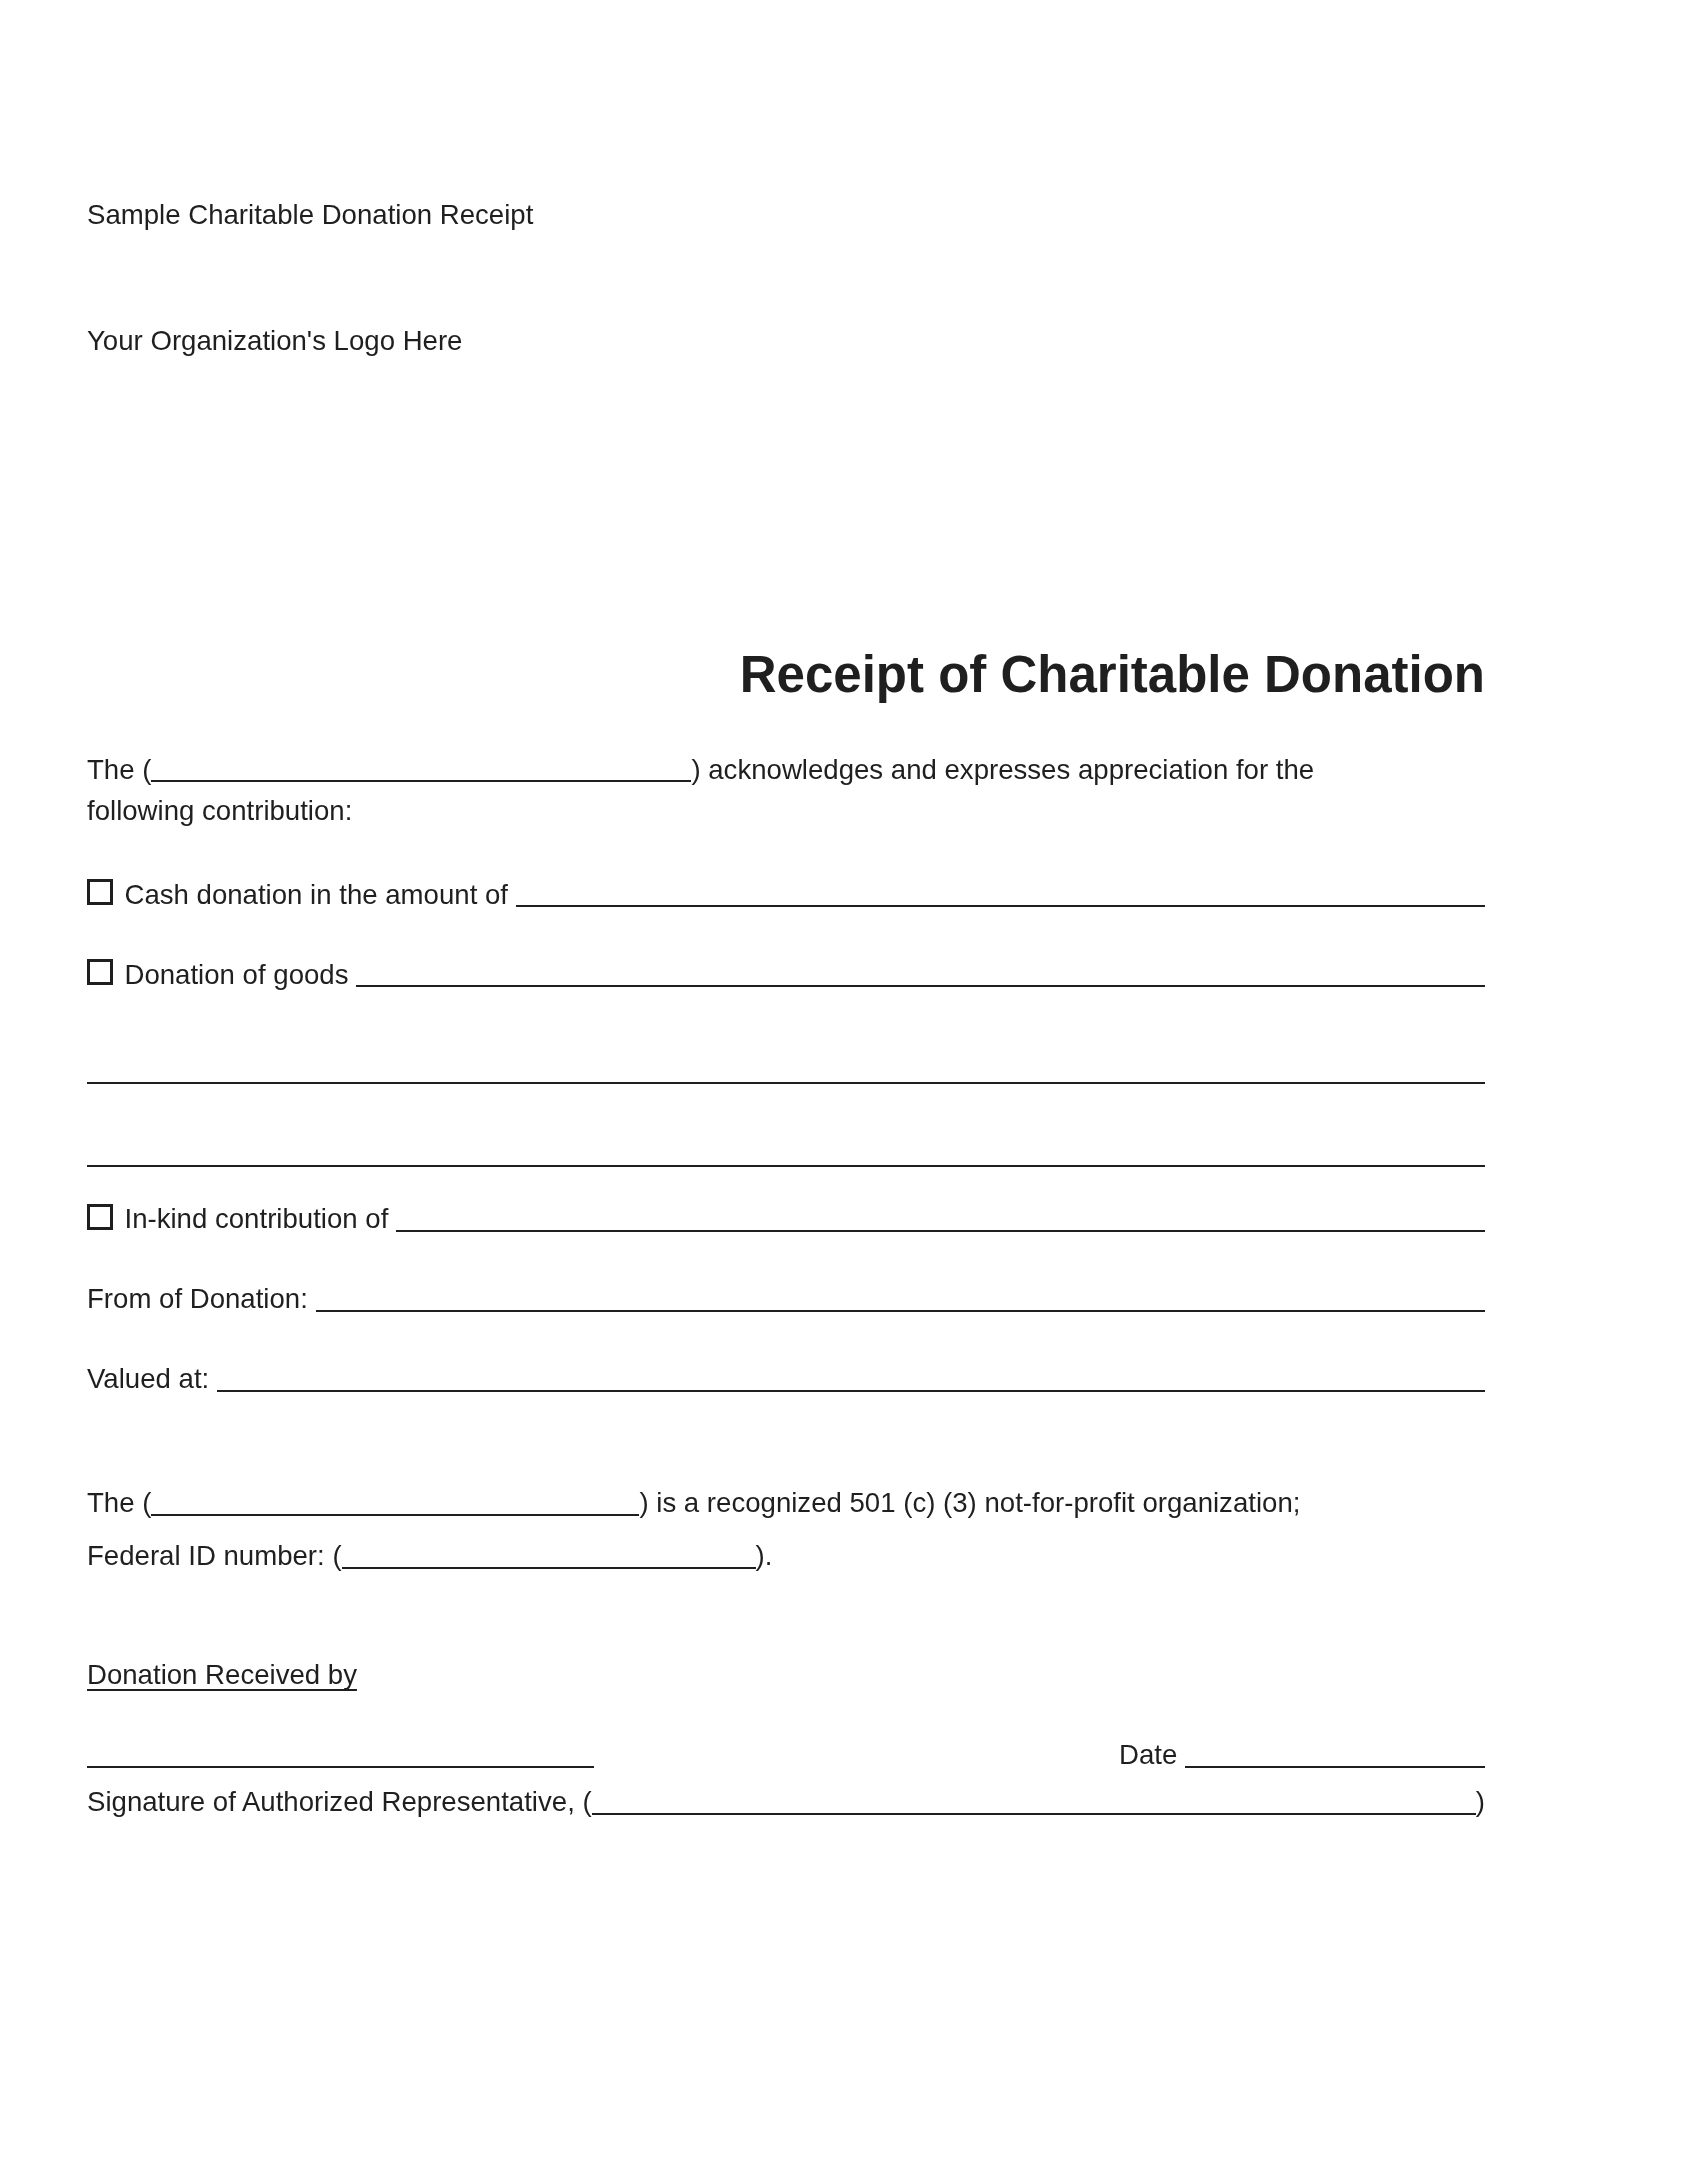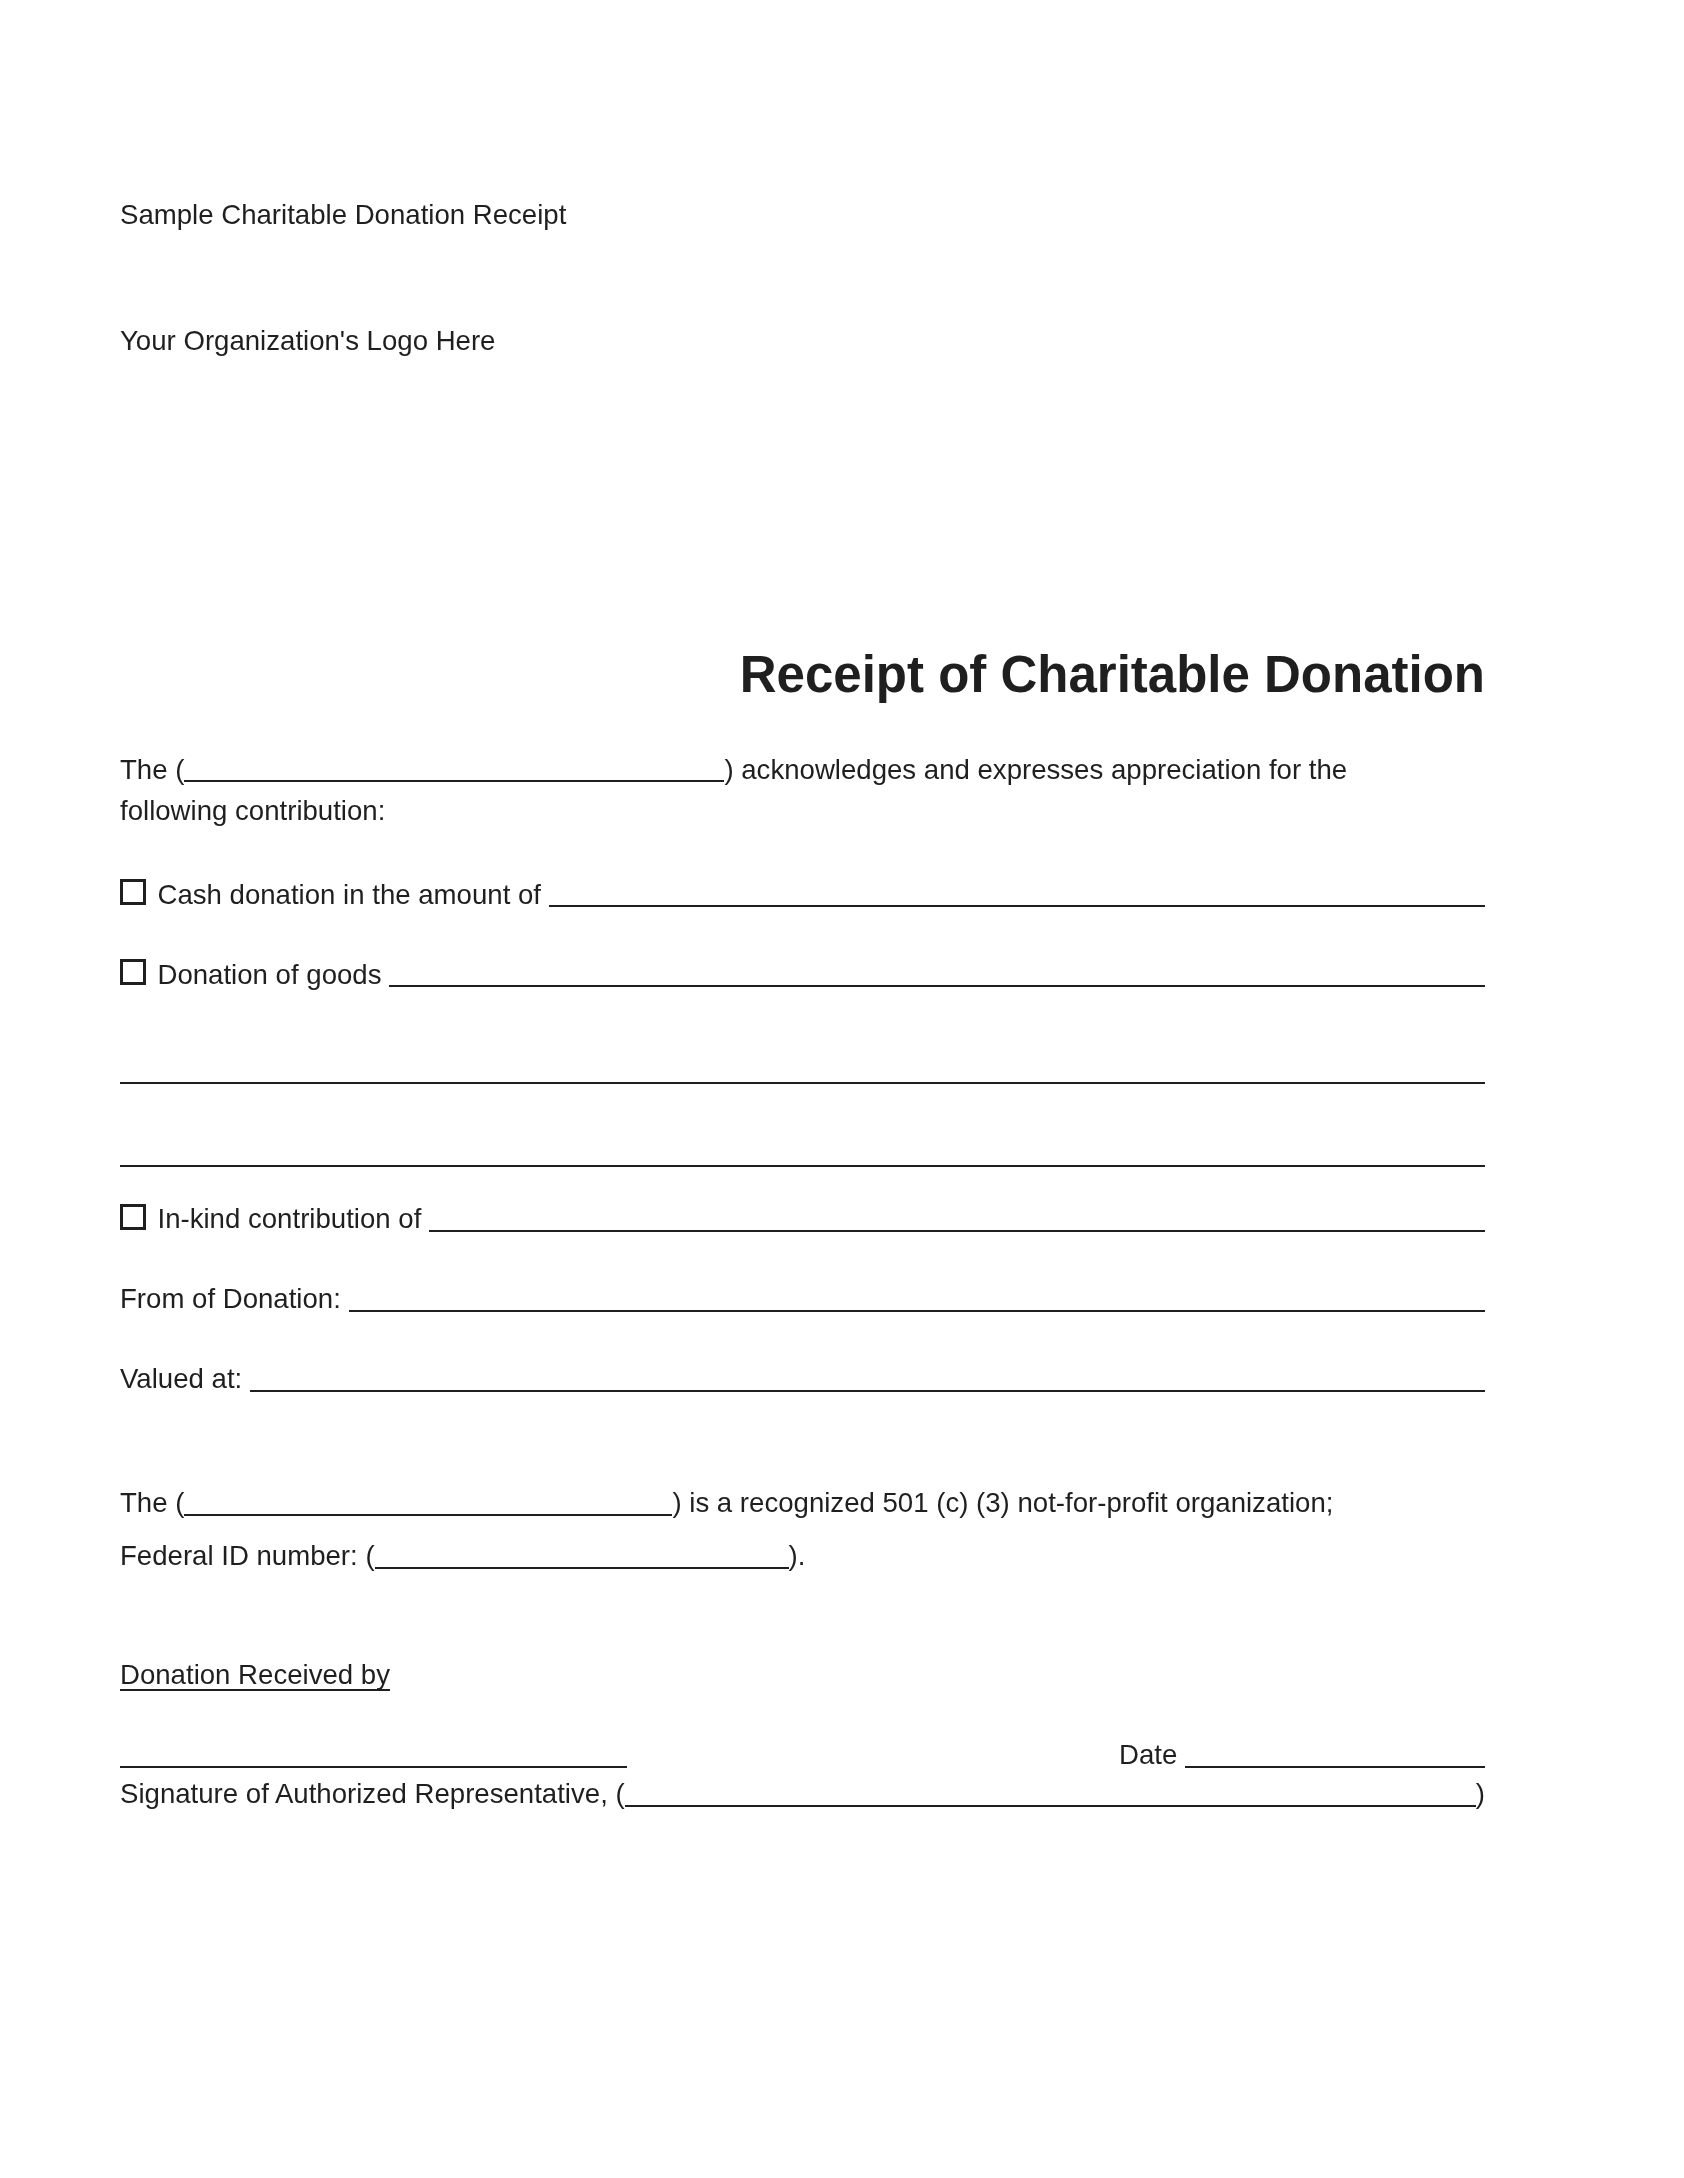--- a/index.html
+++ b/index.html
@@ -6,21 +6,21 @@
     margin: 0;
     padding: 0;
     background: #ffffff;
   }
   .page {
     position: relative;
     width: 1684px;
     min-height: 2179px;
     margin: 0 auto;
     box-sizing: border-box;
-    padding: 197px 199px 59px 120px;
+    padding: 197px 199px 59px 87px;
     background: #ffffff;
     color: #1f1f1f;
     font-family: "Liberation Sans", sans-serif;
     font-size: 27.6px;
     line-height: 35px;
   }
   .t { white-space: pre; flex: 0 0 auto; }
   .line {
     display: flex;
     align-items: flex-end;
@@ -134,20 +134,20 @@
     <span class="t underlined-heading">Donation Received by</span>
   </div>
 
   <div class="line" style="margin-top:45px">
     <span class="blank w515"></span>
     <span class="spacer"></span>
     <span class="t">Date </span>
     <span class="blank w305"></span>
   </div>
 
-  <div class="line" style="margin-top:4px">
+  <div class="line" style="margin-top:12px">
     <span class="t">Signature of Authorized Representative, (</span>
     <span class="blank"></span>
     <span class="t">)</span>
   </div>
 
 </div>
 
 
 </body></html>

